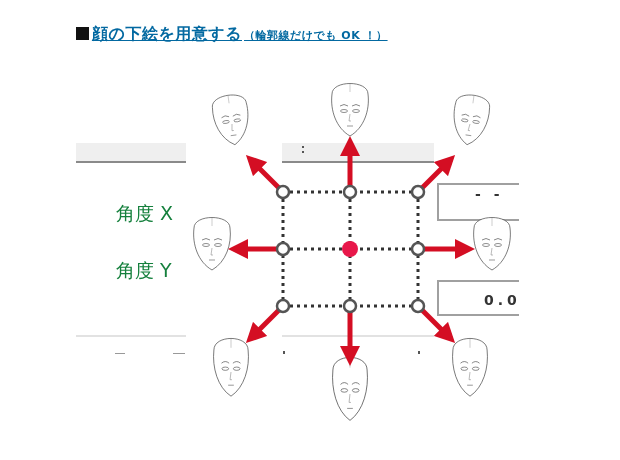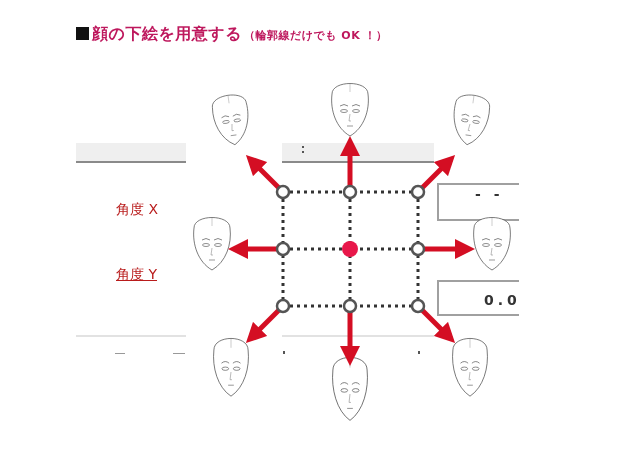--- a/index.html
+++ b/index.html
@@ -1,41 +1,41 @@
 <!DOCTYPE html>
 <html><head>
 <meta charset="utf-8">
 <style>
   html,body{margin:0;padding:0;background:#fff;}
   body{width:620px;height:460px;position:relative;overflow:hidden;font-family:"DejaVu Sans",sans-serif;}
-  .title{position:absolute;left:76px;top:24px;font-size:16px;font-weight:bold;color:#be185d;white-space:nowrap;letter-spacing:0.5px;}
+  .title{position:absolute;left:76px;top:24px;font-size:16px;font-weight:bold;color:#0369a1;white-space:nowrap;letter-spacing:0.5px;text-decoration:underline;}
   .title .sq{display:inline-block;width:13px;height:13px;background:#111;margin-right:3px;vertical-align:-1px;}
   .title .note{font-size:11px;font-weight:bold;margin-left:2px;}
   .bar{position:absolute;background:#efefef;border-bottom:2px solid #8a8a8a;}
-  .lbl{position:absolute;font-size:14px;color:#b91c1c;white-space:nowrap;}
+  .lbl{position:absolute;font-size:19px;color:#15803d;white-space:nowrap;}
   .box{position:absolute;border:2px solid #a0a0a0;border-right:none;background:#fff;}
   .boxval{position:absolute;font-size:14px;font-weight:bold;color:#333;letter-spacing:4px;}
   .hline{position:absolute;height:2px;background:#e2e2e2;}
   .tick{position:absolute;background:#555;}
   svg.diagram{position:absolute;left:0;top:0;}
 </style>
 </head>
 <body>
 
 <div class="title">
   <span class="sq"></span><span>顔の下絵を用意する</span><span class="note">（輪郭線だけでも OK ！）</span>
 </div>
 
 <div class="bar" style="left:76px;top:143px;width:110px;height:18px;"></div>
 <div class="bar" style="left:282px;top:143px;width:152px;height:18px;"></div>
 <div class="tick" style="left:302px;top:146px;width:2px;height:2px;"></div>
 <div class="tick" style="left:302px;top:151px;width:2px;height:2px;"></div>
 
 <div class="lbl" style="left:116px;top:201px;">角度 X</div>
-<div class="lbl" style="left:116px;top:266px;text-decoration:underline;">角度 Y</div>
+<div class="lbl" style="left:116px;top:258px;">角度 Y</div>
 
 <div class="box" style="left:437px;top:183px;width:80px;height:34px;"></div>
 <div class="boxval" style="left:475px;top:186px;">- -</div>
 <div class="box" style="left:437px;top:280px;width:80px;height:32px;"></div>
 <div class="boxval" style="left:484px;top:292px;">0.0</div>
 
 <div class="hline" style="left:76px;top:335px;width:110px;"></div>
 <div class="hline" style="left:282px;top:335px;width:152px;"></div>
 <div class="tick" style="left:115px;top:353px;width:10px;height:1px;background:#999;"></div>
 <div class="tick" style="left:173px;top:353px;width:12px;height:1px;background:#999;"></div>

